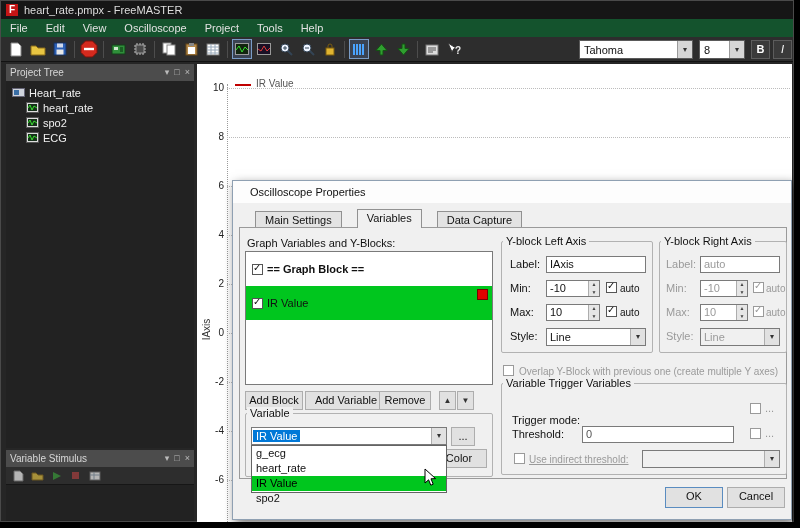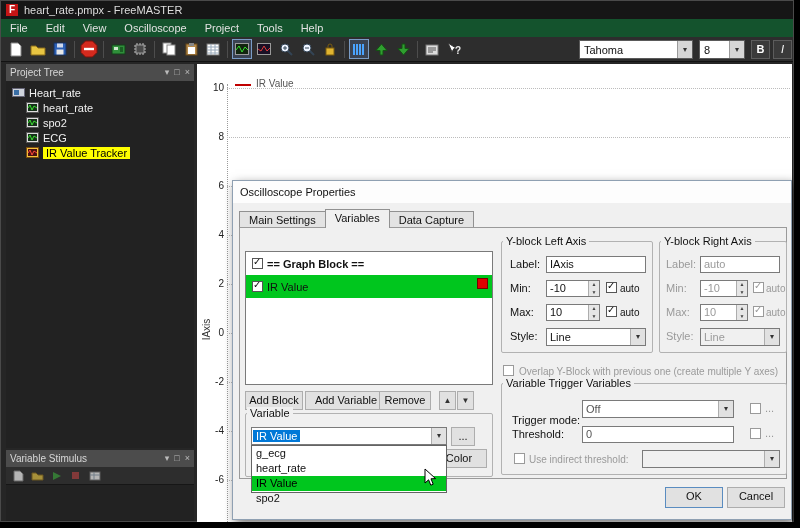--- a/index.html
+++ b/index.html
@@ -50,30 +50,30 @@
   .chart { position:absolute; left:197px; top:64px; width:595px; height:458px; background:#fff; }
   .grid { position:absolute; left:30px; right:2px; border-top:1px dotted #bcbcbc; height:0; }
   .vaxis { position:absolute; left:30px; top:20px; bottom:0; width:0; border-left:1px dotted #9a9a9a; }
   .tick { position:absolute; left:1px; width:26px; text-align:right; font-size:10px; color:#222; }
   .legend-line { position:absolute; left:38px; top:20px; width:16px; height:0; border-top:2px solid #c00000; }
   .legend-text { position:absolute; left:59px; top:14px; font-size:10px; color:#555; }
   .ytitle { position:absolute; left:-11px; top:260px; width:40px; text-align:center; font-size:10px; color:#333; transform:rotate(-90deg); }
 
   
   .dialog { position:absolute; left:232px; top:180px; width:560px; height:340px; background:#f0f0f0; border:1px solid #8fa0b2; box-shadow:3px 4px 10px rgba(0,0,0,.55); z-index:20; font-size:11px; color:#111; }
-  .dtitle { height:22px; background:#fdfdfd; display:flex; align-items:center; padding-left:7px; font-size:11px; color:#111; }
+  .dtitle { height:22px; background:#fdfdfd; display:flex; align-items:center; padding-left:17px; font-size:11px; color:#111; }
   .tabs { position:absolute; left:6px; top:28px; display:flex; align-items:flex-end; height:19px; }
-  .tab { padding:2px 9px; height:17px; background:#e3e3e3; border:1px solid #919191; border-bottom:none; margin-right:-1px; font-size:11px; }
+  .tab { padding:2px 9px; height:17px; background:#e3e3e3; border:1px solid #919191; border-bottom:none; margin-right:-1px; font-size:11px;margin-left:16px; }
   .tab.active { background:#f0f0f0; height:19px; position:relative; z-index:3; }
   .tabpage { position:absolute; left:6px; top:46px; width:548px; height:252px; border:1px solid #9a9a9a; background:#f0f0f0; }
 
   .glabel { position:absolute; left:14px; top:56px; }
 
   .listbox { position:absolute; left:12px; top:70px; width:248px; height:134px; background:#fff; border:1px solid #7a7a7a; overflow:hidden; }
-  .lb-row { position:relative; display:flex; align-items:center; height:23px; padding-left:2px; }
+  .lb-row { position:relative; display:flex; align-items:center; height:34px; padding-left:2px; }
   .lb-row.sel { background:#00c61e; }
   .swatch { position:absolute; right:4px; top:3px; width:11px; height:11px; background:#e00000; border:1px solid #700; }
 
   .cb { display:inline-block; width:11px; height:11px; background:#fff; border:1px solid #555; position:relative; flex:none; }
   .cb.checked::after { content:"✓"; position:absolute; left:0px; top:-3px; font-size:10px; color:#111; }
   .cb.dis { border-color:#9a9a9a; }
   .cb.dis.checked::after { color:#9a9a9a; }
   .cb.m { margin:0 4px; }
 
   .btn { position:absolute; height:19px; background:#e1e1e1; border:1px solid #adadad; font-size:11px; color:#111; text-align:center; line-height:17px; }
@@ -293,28 +293,20 @@
         </svg>
       <span class="lbl">spo2</span>
     </div>
     <div class="tree-row child">
       <svg width="13" height="11">
           <rect x="0.5" y="0.5" width="12" height="10" fill="#ddd" stroke="#555"></rect>
           <rect x="2" y="2" width="9" height="7" fill="#16301a"></rect>
           <polyline points="2,6 4,3 6,8 8,4 11,6" fill="none" stroke="#3ae02f"></polyline>
         </svg>
       <span class="lbl">ECG</span>
-    </div>
-    <div class="tree-row child">
-      <svg width="13" height="11">
-          <rect x="0.5" y="0.5" width="12" height="10" fill="#f4c33c" stroke="#7a4c10"></rect>
-          <rect x="2" y="2" width="9" height="7" fill="#4a1010"></rect>
-          <polyline points="2,6 4,3 6,8 8,4 11,6" fill="none" stroke="#ff4a3a"></polyline>
-        </svg>
-      <span class="lbl hl">IR Value Tracker</span>
     </div>
   </div>
 </div>
 
 <div class="panel" style="left:6px; top:450px; width:188px; height:71px;">
   <div class="panel-head">
     <span class="panel-title">Variable Stimulus</span>
     <span class="panel-ic ic-chevron"></span>
     <span class="panel-ic ic-float"></span>
     <span class="panel-ic ic-close"></span>
@@ -378,20 +370,21 @@
 <div class="dialog">
   <div class="dtitle">Oscilloscope Properties</div>
 
   <div class="tabs">
     <span class="tab">Main Settings</span>
     <span class="tab active">Variables</span>
     <span class="tab">Data Capture</span>
   </div>
   <div class="tabpage"></div>
 
+  <div class="glabel">Graph Variables and Y-Blocks:</div>
 
   <div class="listbox">
     <div class="lb-row">
       <span class="cb checked m"></span>
       <span style="font-weight:bold;">== Graph Block ==</span>
     </div>
     <div class="lb-row sel">
       <span class="cb checked m"></span>
       <span>IR Value</span>
       <span class="swatch"></span>
@@ -483,32 +476,28 @@
       <span class="carr"></span>
     </div>
   </div>
 
   <span class="cb dis" style="position:absolute; left:270px; top:184px;"></span>
   <span class="flabel dis tiny" style="left:286px; top:185px;">Overlap Y-Block with previous one (create multiple Y axes)</span>
 
   <div class="groupbox" style="left:268px; top:202px; width:286px; height:92px;">
     <span class="gcap">Variable Trigger Variables</span>
     <span class="flabel" style="left:10px; top:19px;margin-top:11px;">Trigger mode:</span>
-    <div class="combo" style="left:80px; top:16px; width:152px;">
-      <span class="cval" style="color:#555;">Off</span>
-      <span class="carr"></span>
-    </div>
     <span class="cb dis" style="position:absolute; left:248px; top:19px;"></span>
     <span class="flabel dis" style="left:263px; top:18px;">...</span>
     <span class="flabel" style="left:10px; top:44px;">Threshold:</span>
     <div class="field" style="left:80px; top:42px; width:152px; color:#555;">0</div>
     <span class="cb dis" style="position:absolute; left:248px; top:44px;"></span>
     <span class="flabel dis" style="left:263px; top:43px;">...</span>
     <span class="cb dis" style="position:absolute; left:12px; top:69px;"></span>
-    <span class="flabel dis tiny" style="left:27px; top:70px;">Use indirect threshold:</span>
+    <span class="flabel dis tiny" style="left:27px; top:70px;text-decoration:underline;">Use indirect threshold:</span>
     <div class="combo dis" style="left:140px; top:66px; width:138px;">
       <span class="cval"></span>
       <span class="carr"></span>
     </div>
   </div>
 
   <div class="btn" style="left:432px; top:306px; width:58px; height:21px; border-color:#5a8cc0;">OK</div>
   <div class="btn" style="left:494px; top:306px; width:58px; height:21px;">Cancel</div>
 </div>
 

